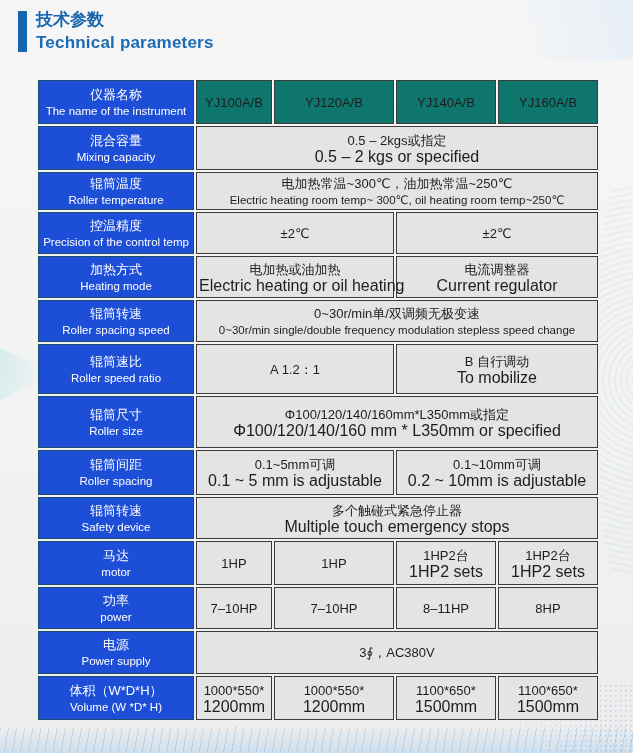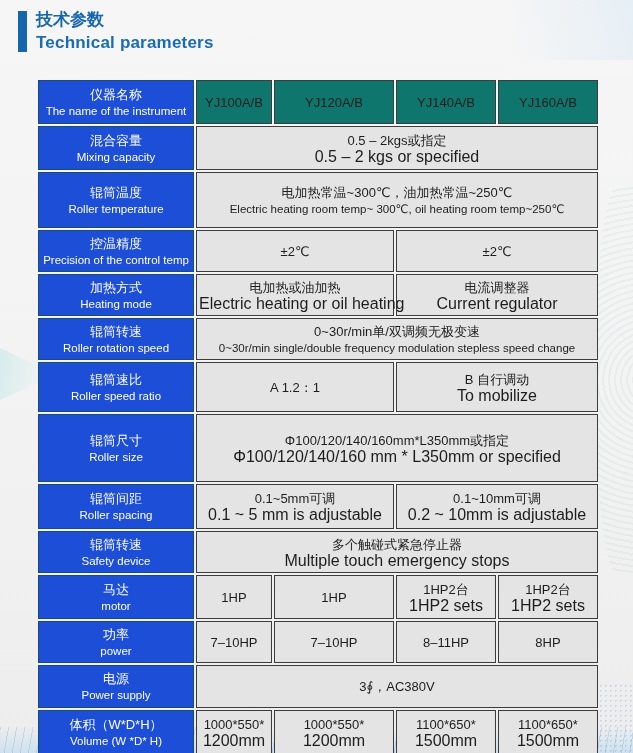--- a/index.html
+++ b/index.html
@@ -108,21 +108,21 @@
       <tr style="height: 44px; border-radius: 8px;">
         <td class="label-cell">
           <div class="zh">混合容量</div>
           <div class="en">Mixing capacity</div>
         </td>
         <td class="data-cell" colspan="4">
           <div class="zh">0.5 – 2kgs或指定</div>
           <div class="en">0.5 –  2 kgs or specified</div>
         </td>
       </tr>
-      <tr style="height: 56px;">
+      <tr style="height: 38px;">
         <td class="label-cell">
           <div class="zh">辊筒温度</div>
           <div class="en">Roller temperature</div>
         </td>
         <td class="data-cell long-en" colspan="4">
           <div class="zh">电加热常温~300℃，油加热常温~250℃</div>
           <div class="en">Electric heating room temp~ 300℃, oil heating room temp~250℃</div>
         </td>
       </tr>
       <tr style="height: 42px;">
@@ -147,41 +147,41 @@
           <div class="en">Electric heating or oil heating</div>
         </td>
         <td class="data-cell" colspan="2">
           <div class="zh">电流调整器</div>
           <div class="en">Current regulator</div>
         </td>
       </tr>
       <tr style="height: 42px;">
         <td class="label-cell">
           <div class="zh">辊筒转速</div>
-          <div class="en">Roller rotation speed</div>
+          <div class="en">Roller spacing speed</div>
         </td>
         <td class="data-cell long-en" colspan="4">
           <div class="zh">0~30r/min单/双调频无极变速</div>
           <div class="en">0~30r/min single/double frequency modulation stepless speed change</div>
         </td>
       </tr>
       <tr style="height: 50px; border-radius: 23px;">
         <td class="label-cell">
           <div class="zh">辊筒速比</div>
           <div class="en">Roller speed ratio</div>
         </td>
         <td class="data-cell" colspan="2">
           <div class="single">A  1.2：1</div>
         </td>
         <td class="data-cell" colspan="2">
           <div class="zh">B 自行调动</div>
           <div class="en">To mobilize</div>
         </td>
       </tr>
-      <tr style="height: 68px; margin-top: 16px;">
+      <tr style="height: 52px; margin-top: 16px;">
         <td class="label-cell">
           <div class="zh">辊筒尺寸</div>
           <div class="en">Roller size</div>
         </td>
         <td class="data-cell" colspan="4">
           <div class="zh">Φ100/120/140/160mm*L350mm或指定</div>
           <div class="en">Φ100/120/140/160 mm *  L350mm or specified</div>
         </td>
       </tr>
       <tr style="height: 45px;">

